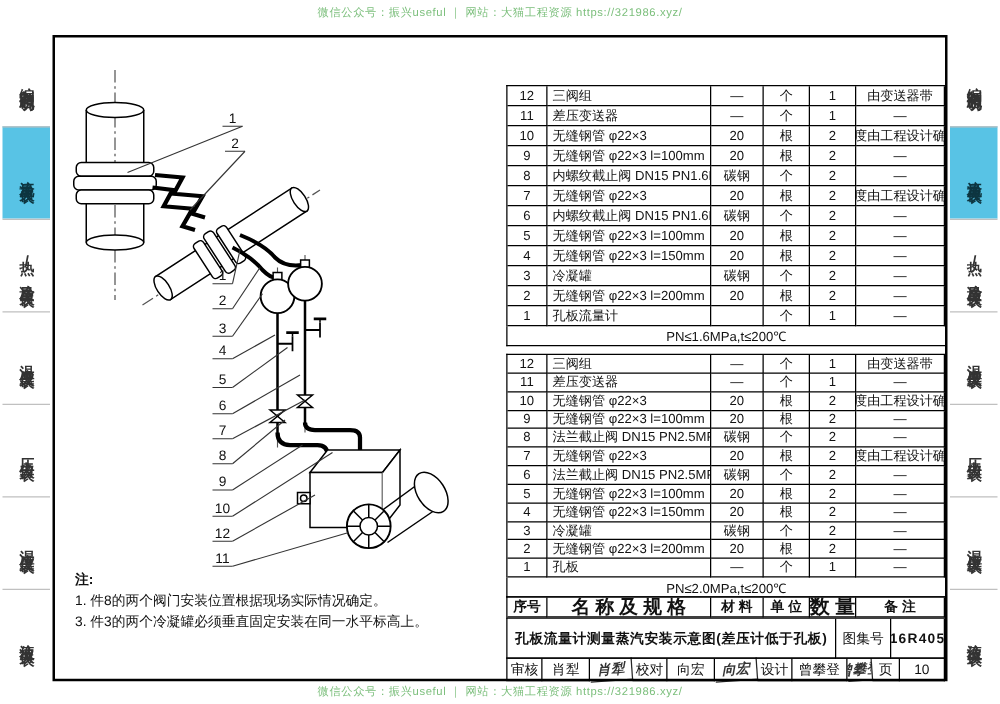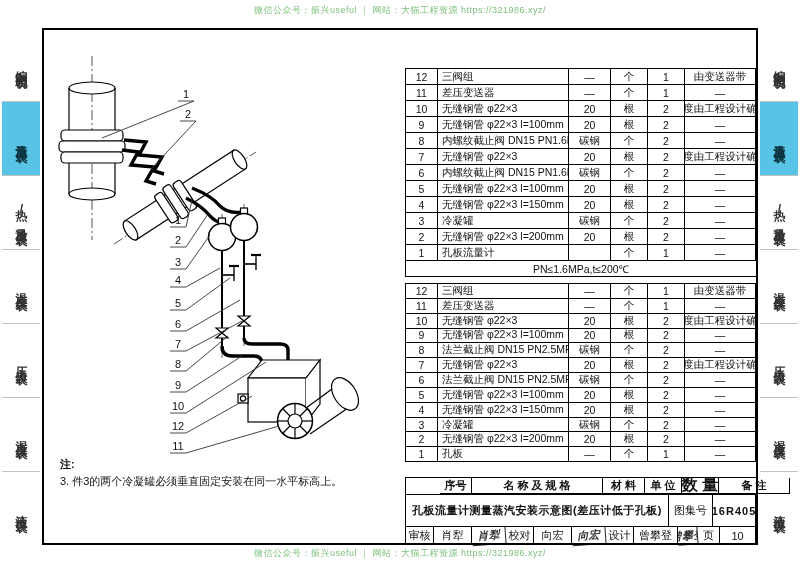--- a/index.html
+++ b/index.html
@@ -186,20 +186,21 @@
         <line x1="144" y1="405" x2="210" y2="368" stroke="#333" stroke-width="0.9"></line>
         <text x="136" y="422" text-anchor="middle" font-size="11" fill="#111">11</text>
         <line x1="128" y1="425" x2="144" y2="425" stroke="#333" stroke-width="0.9"></line>
         <line x1="144" y1="425" x2="237" y2="398" stroke="#333" stroke-width="0.9"></line>
       </g>
   </svg>
 
   <div class="notes">
     <div class="n-title">注:</div>
     <div id="notes-list">
+        <div>1. 件8的两个阀门安装位置根据现场实际情况确定。</div>
         <div>3. 件3的两个冷凝罐必须垂直固定安装在同一水平标高上。</div>
       </div>
   </div>
 
   <div class="ptable" id="parts-area">
       <div class="grid" style="grid-template-columns: 32px 131px 42px 37px 37px 71px; grid-auto-rows: 16px;">
         <div>12</div>
         <div class="lt">三阀组</div>
         <div>—</div>
         <div>个</div>
@@ -341,26 +342,27 @@
         <div>根</div>
         <div>2</div>
         <div>—</div>
         <div>1</div>
         <div class="lt">孔板</div>
         <div>—</div>
         <div>个</div>
         <div>1</div>
         <div>—</div>
       </div>
+      <div class="sec-footer" style="height: 16px;">PN≤2.0MPa,t≤200℃</div>
     </div>
 
   <div class="tb" style="top:477px;">
-    <div class="grid" id="header-row" style="grid-template-columns:32px 131px 42px 37px 37px 71px; grid-auto-rows:16px;padding-left:34px;">
+    <div class="grid" id="header-row" style="grid-template-columns:32px 131px 42px 37px 37px 71px; grid-auto-rows:16px;">
         <div style="font-weight: bold; font-size: 11px;">序号</div>
-        <div style="font-weight: bold; font-size: 11px;">名 称 及 规 格</div>
+        <div style="font-weight: bold; font-size: 15px;">名 称 及 规 格</div>
         <div style="font-weight: bold; font-size: 11px;">材 料</div>
         <div style="font-weight: bold; font-size: 11px;">单 位</div>
         <div style="font-weight: bold; font-size: 16px;">数 量</div>
         <div style="font-weight: bold; font-size: 11px;">备 注</div>
       </div>
   </div>
 
   <div class="tb" style="top:494px;text-align:right;">
     <div class="grid" style="grid-template-columns:263px 44px 43px; grid-auto-rows:32px;">
       <div class="tb-title">孔板流量计测量蒸汽安装示意图(差压计低于孔板)</div>

